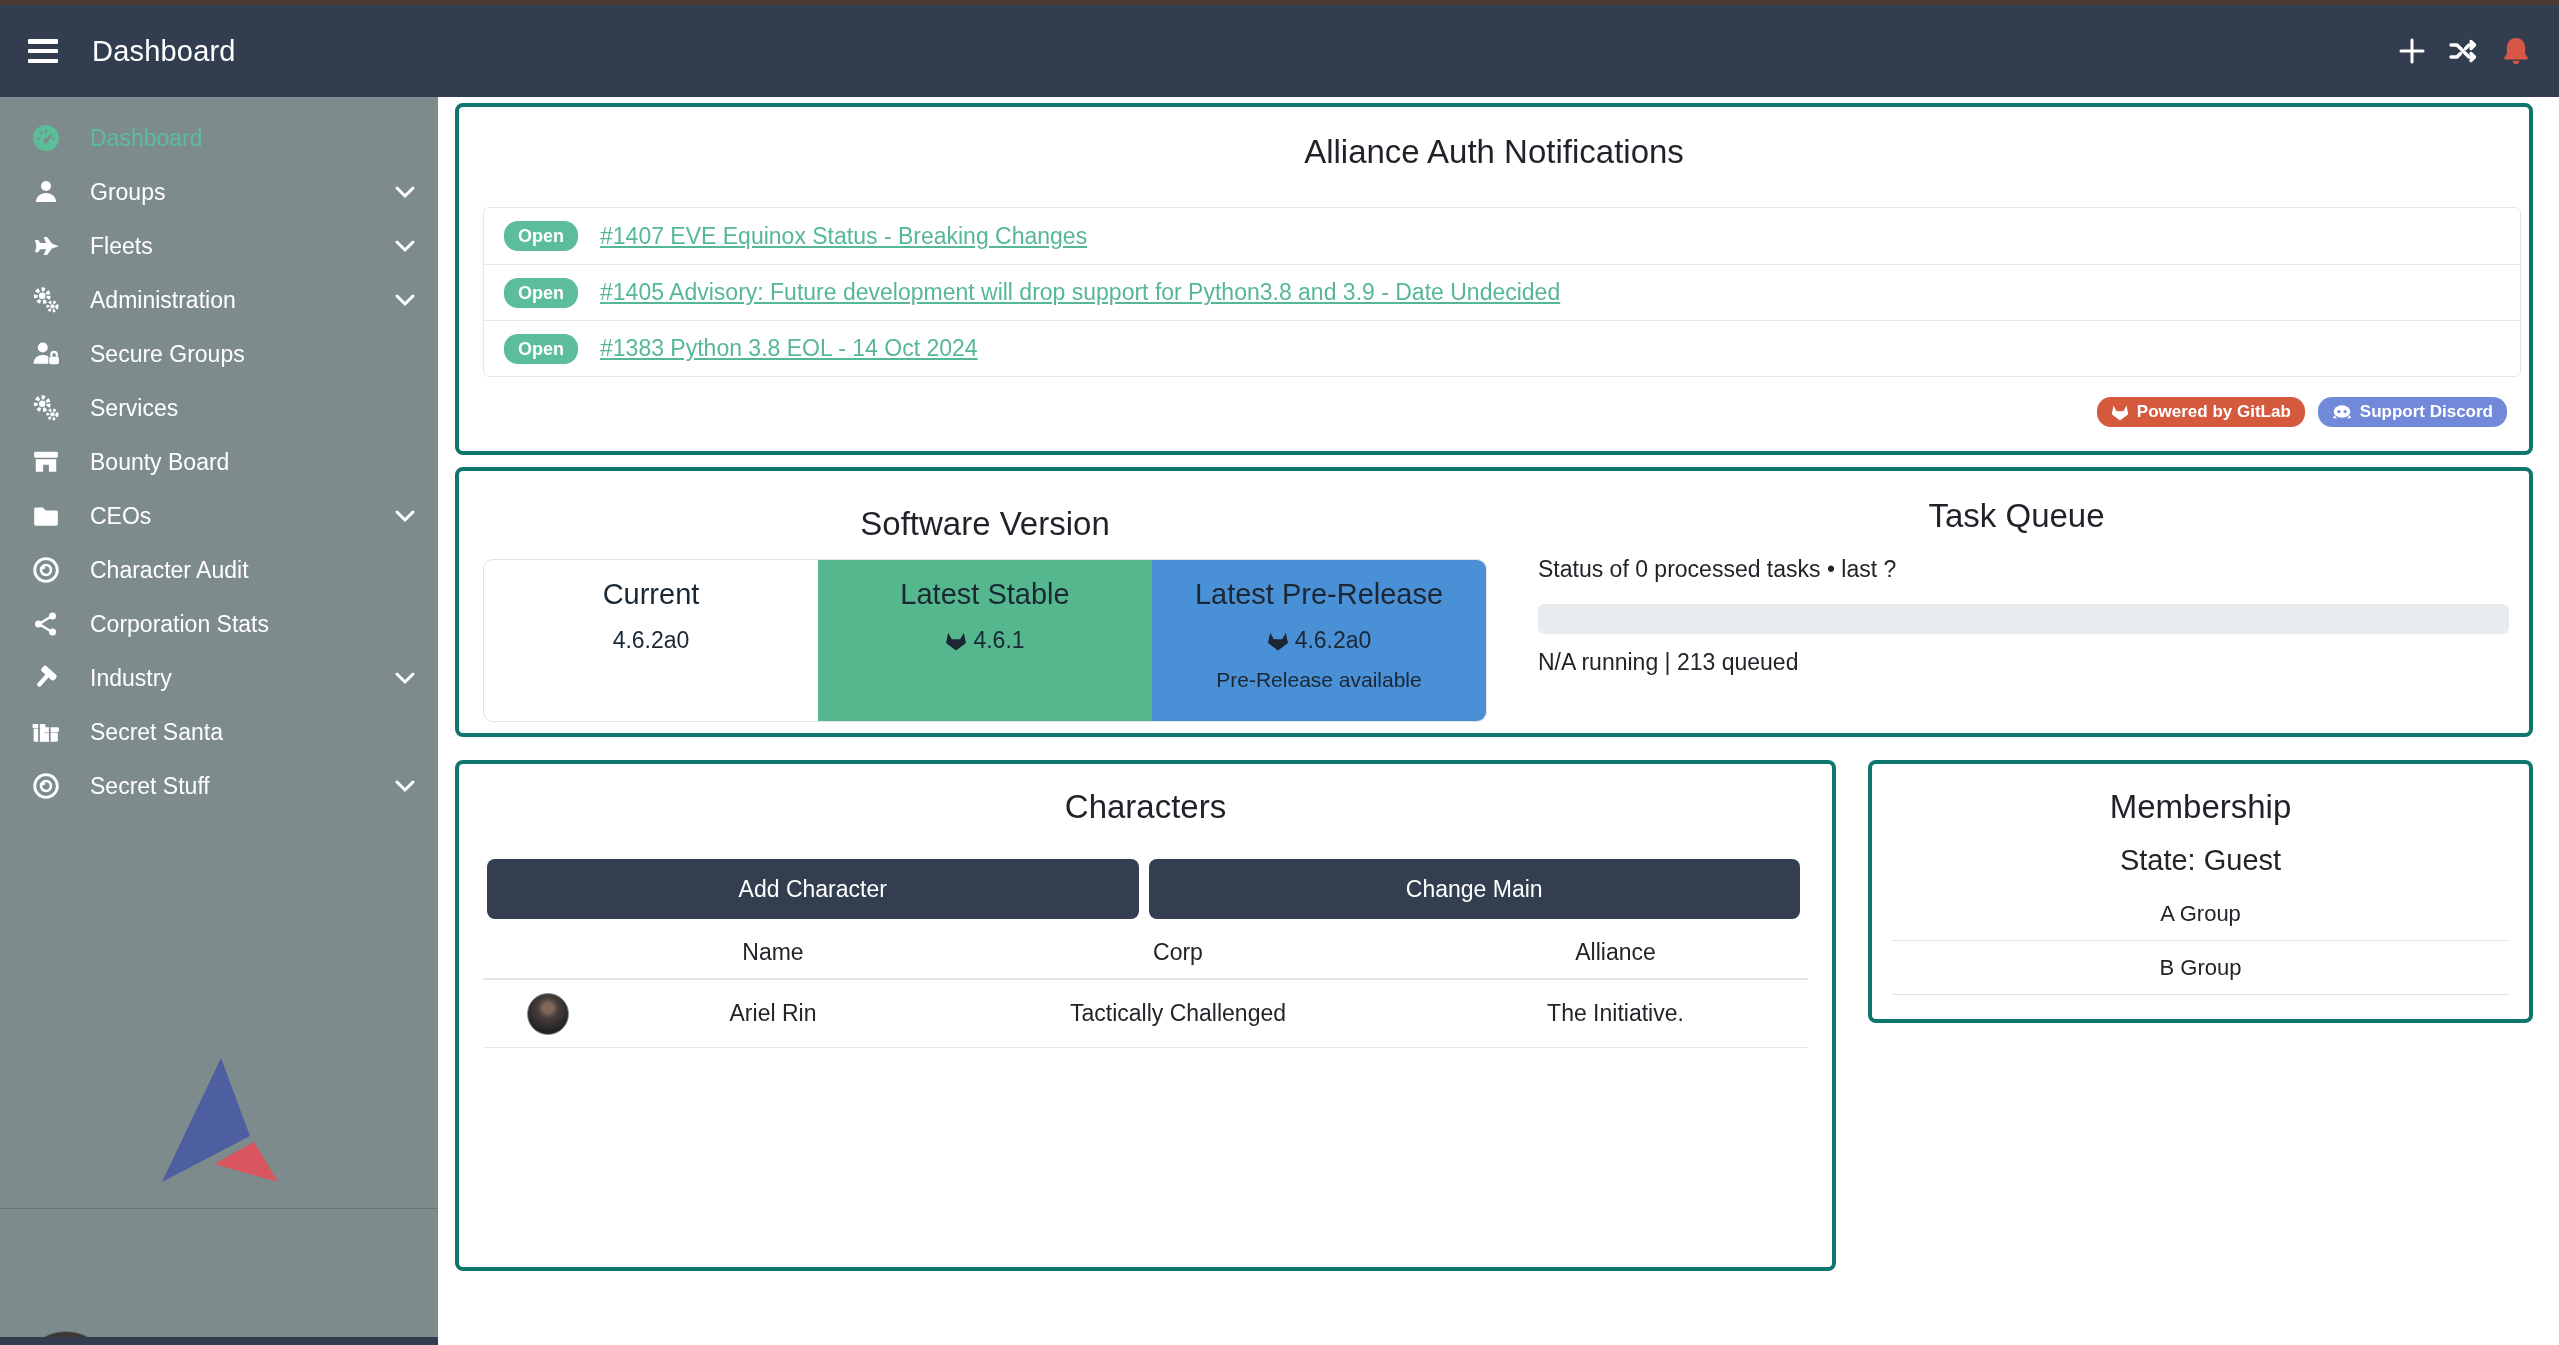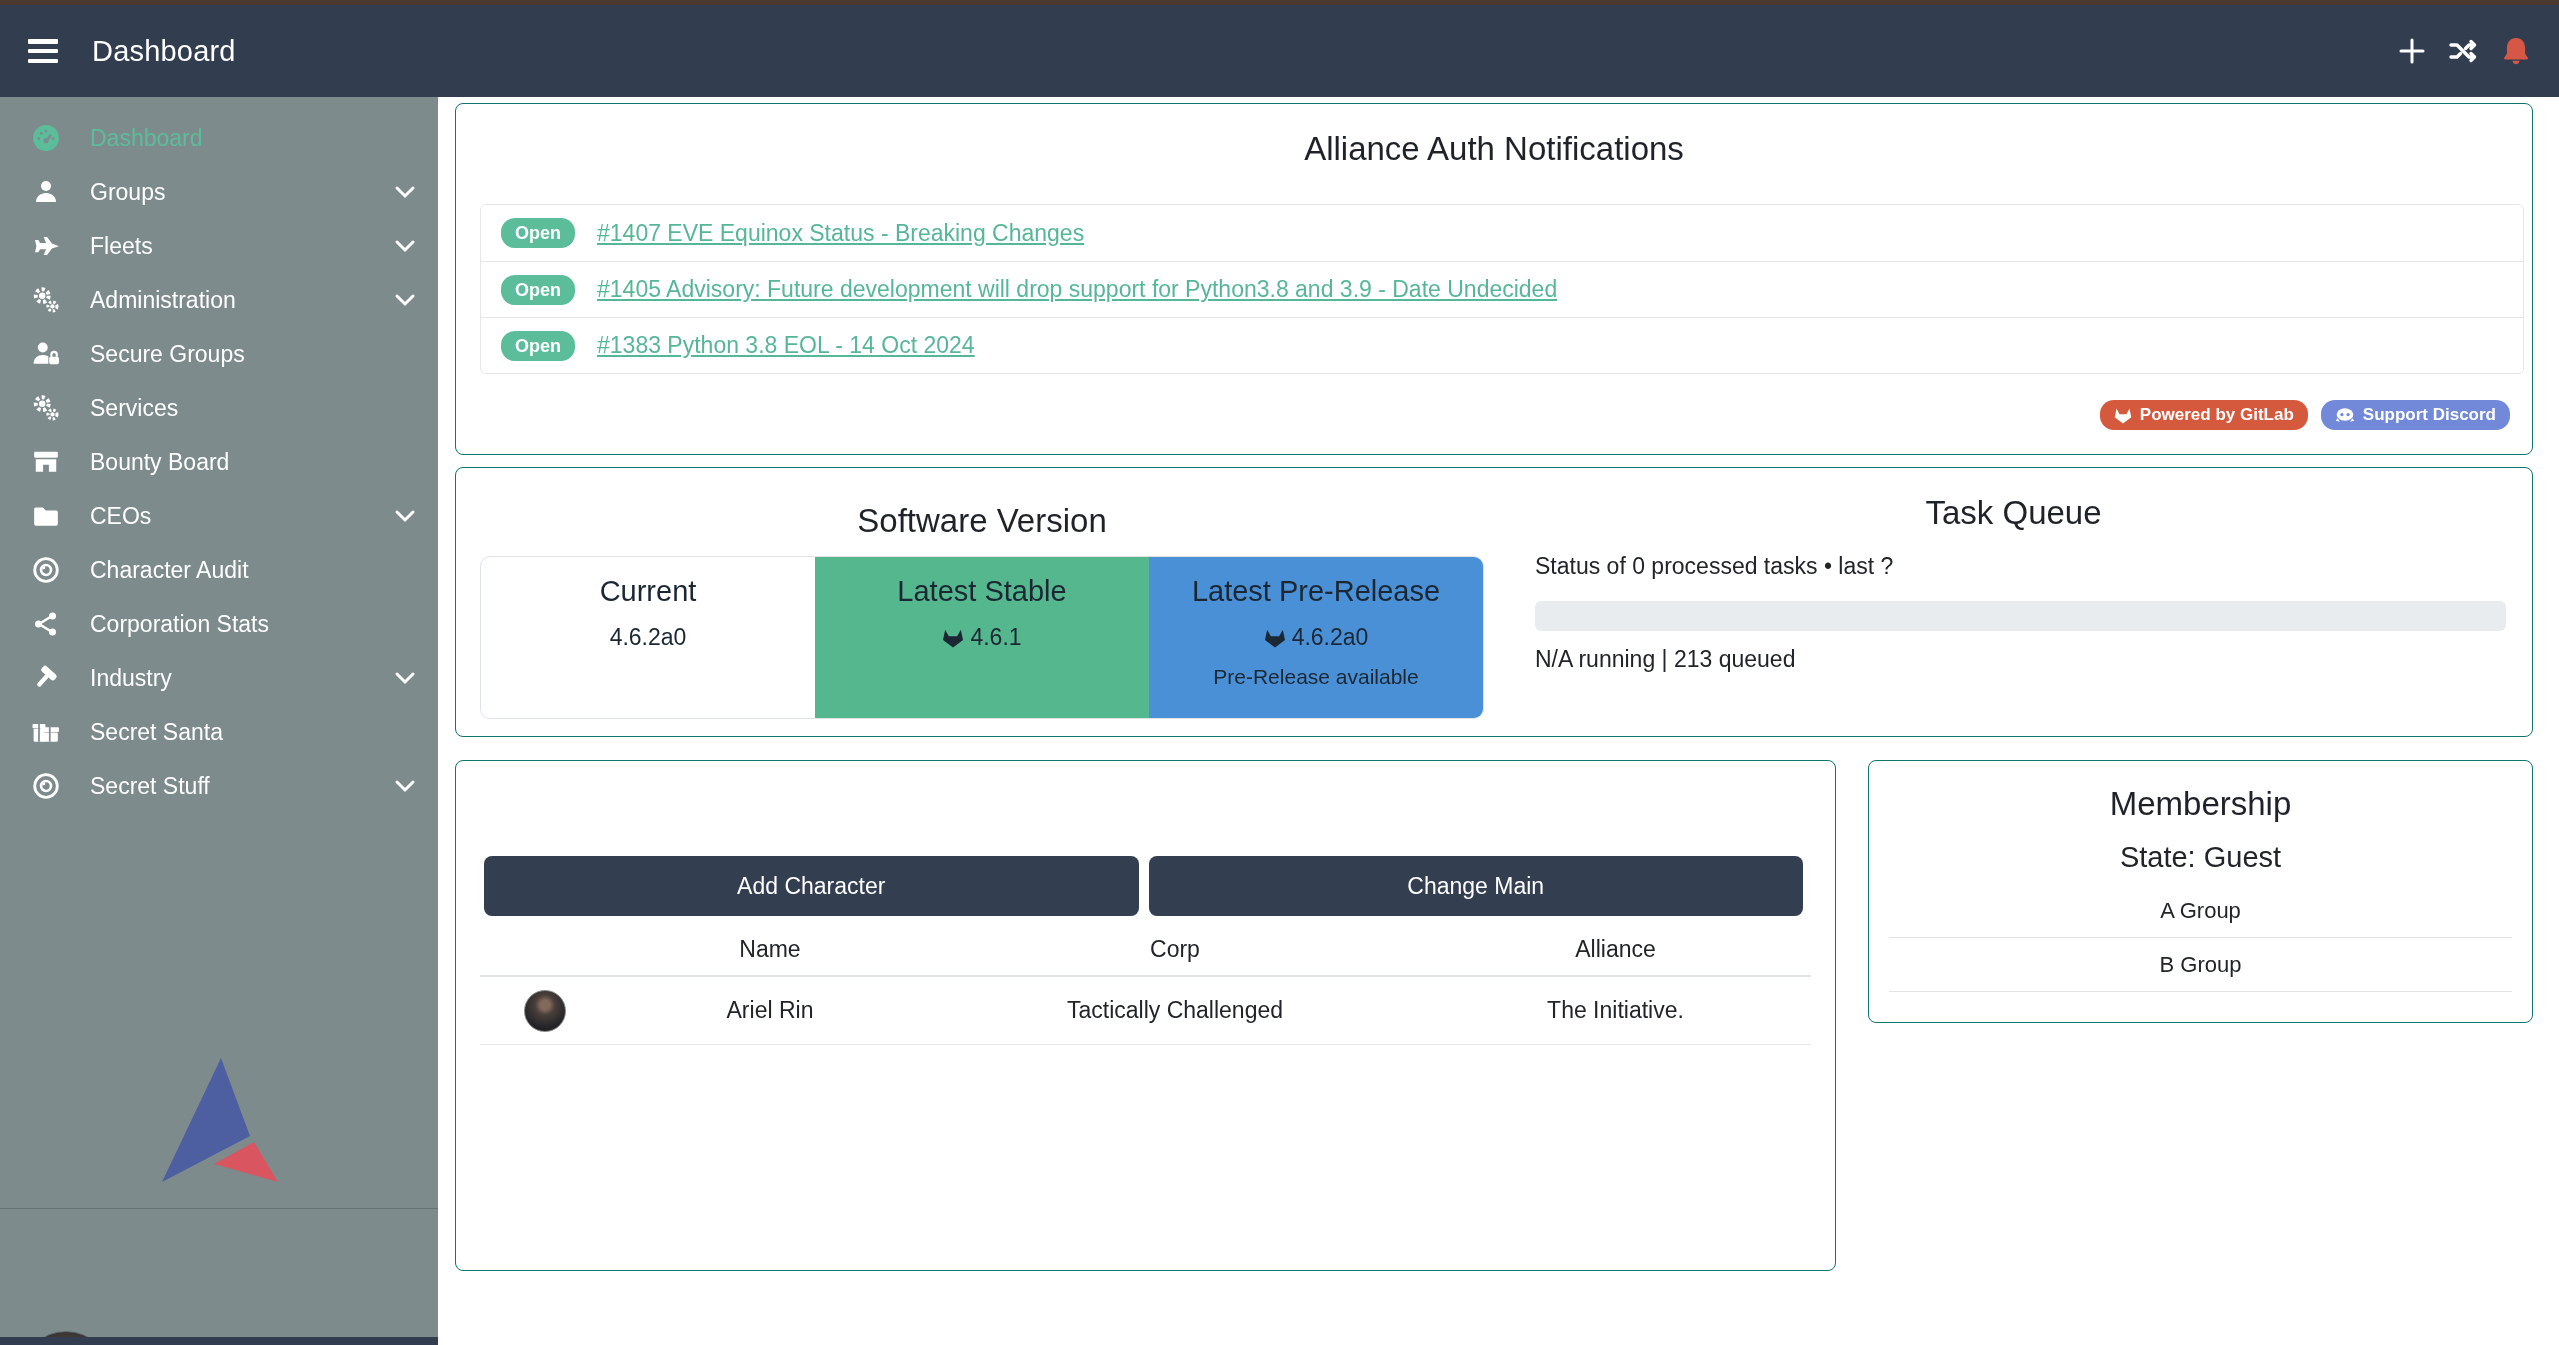--- a/index.html
+++ b/index.html
@@ -35,21 +35,21 @@
   .avatar-big { position:absolute; left:20px; top:114px; width:92px; height:92px; border-radius:50%;
     background:
       radial-gradient(circle at 50% 20%, #7a3b28 0 11%, rgba(0,0,0,0) 12%),
       radial-gradient(circle at 50% 36%, #8a7060 0 13%, #4a3f3b 26%, #2c2c2f 60%, #17181a 100%);
     border:1px solid #5f6a6b; }
   .user-name { position:absolute; left:130px; top:118px; font-size:26px; color:#fff; }
   .side-footer { position:absolute; left:0; bottom:0; width:438px; height:8px; background:#323e50; }
 
   
   .content { position:absolute; left:438px; top:97px; width:2121px; height:1248px; background:#fff; }
-  .panel { position:absolute; background:#fff; border:1px solid #0f766e; border-radius:8px; }
+  .panel { position:absolute; background:#fff; border:4px solid #0f766e; border-radius:8px; }
   .panel-title { text-align:center; font-size:33px; color:#1f2329; }
 
   .panel-notif { left:17px; top:6px; width:2078px; height:352px; }
   .panel-notif .panel-title { margin-top:26px; }
   .list-group { position:absolute; left:24px; right:8px; top:100px; border:1px solid #e6e6e6;
     border-radius:6px; overflow:hidden; }
   .lg-row { height:56px; display:flex; align-items:center; padding-left:20px; background:#fff; }
   .lg-row + .lg-row { border-top:1px solid #e6e6e6; }
   .badge-open { background:#5bbd9a; color:#fff; font-size:18px; font-weight:bold;
     padding:6px 14px; border-radius:14px; margin-right:22px; line-height:1; }
@@ -426,20 +426,21 @@
       <div class="panel-title">Task Queue</div>
       <div class="tq-status">Status of 0 processed tasks • last ?</div>
       <div class="tq-bar">
         <div class="tq-bar-fill" style="width: 0%;"></div>
       </div>
       <div class="tq-summary">N/A running | 213 queued</div>
     </div>
   </div>
 
   <div class="panel panel-chars">
+    <div class="panel-title">Characters</div>
     <div class="btn-row">
       <button class="btn-dark">Add Character</button>
       <button class="btn-dark">Change Main</button>
     </div>
     <div class="char-table">
       <div class="ct-row ct-head">
         <div class="c-avatar"></div>
         <div class="c-name">Name</div>
         <div class="c-corp">Corp</div>
         <div class="c-alli">Alliance</div>

